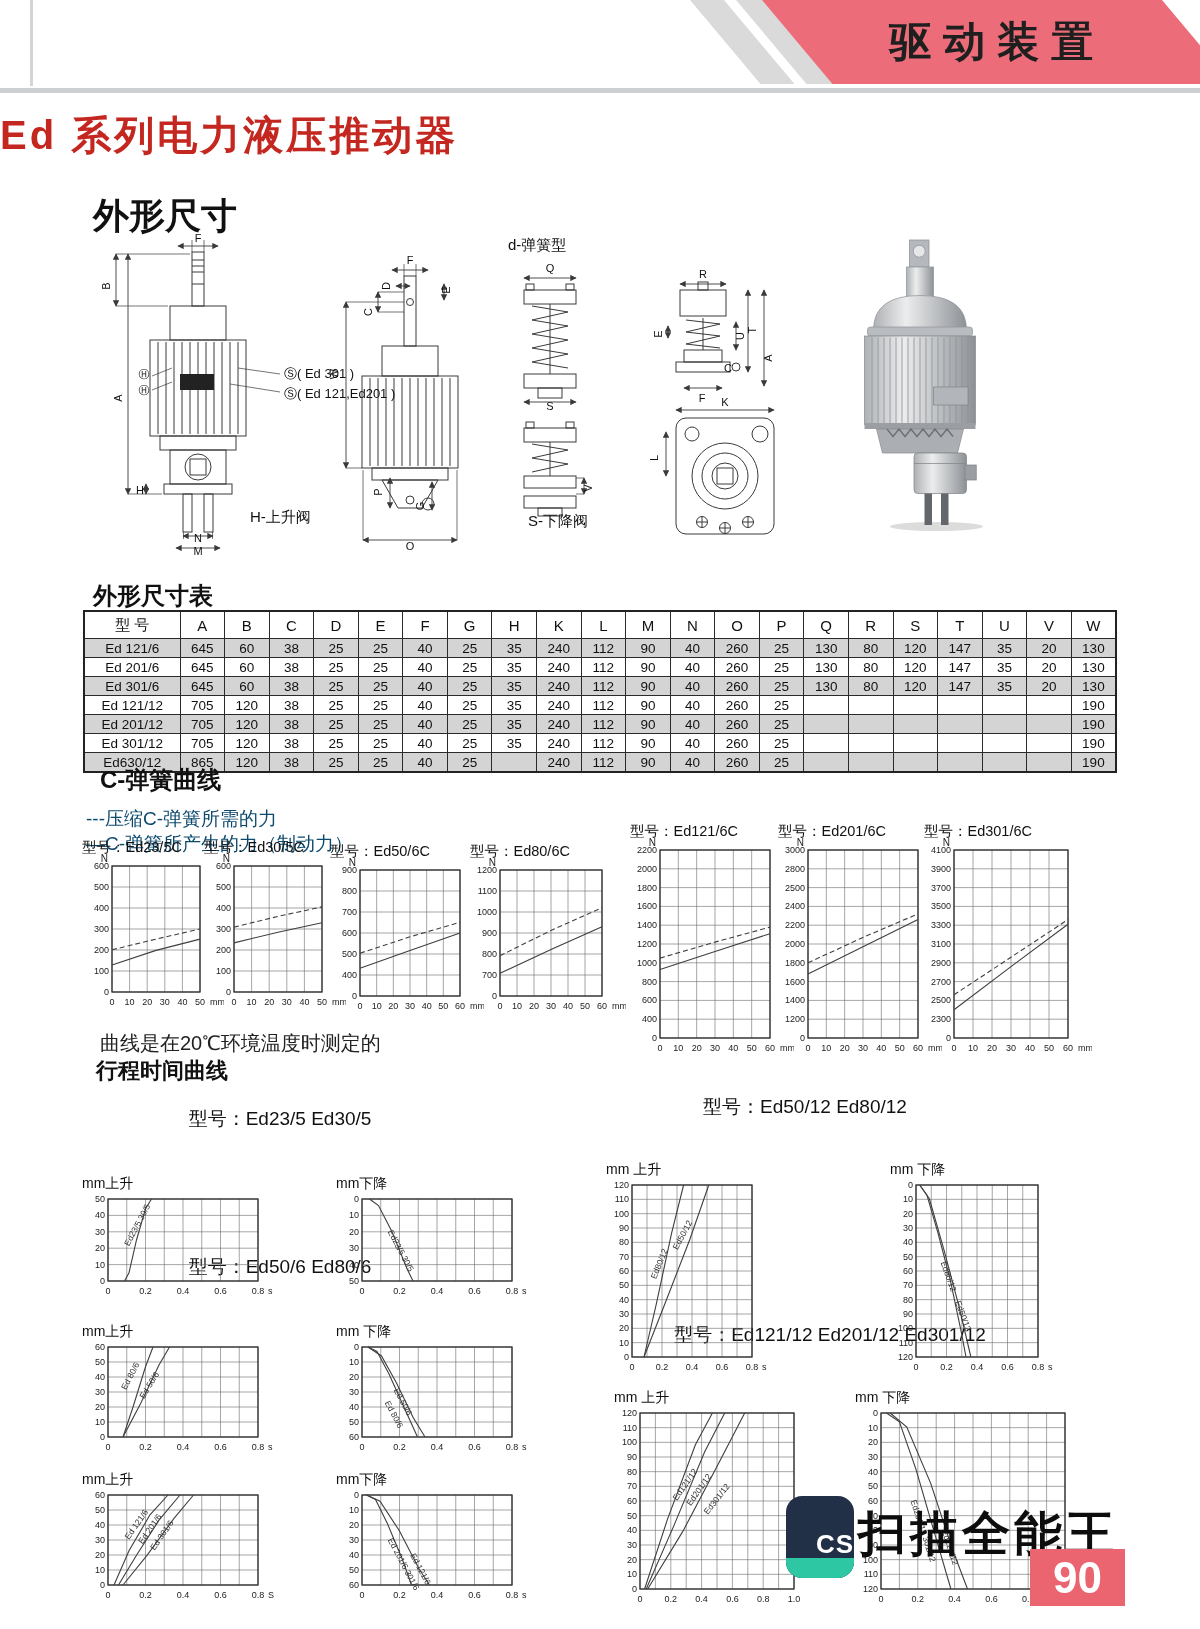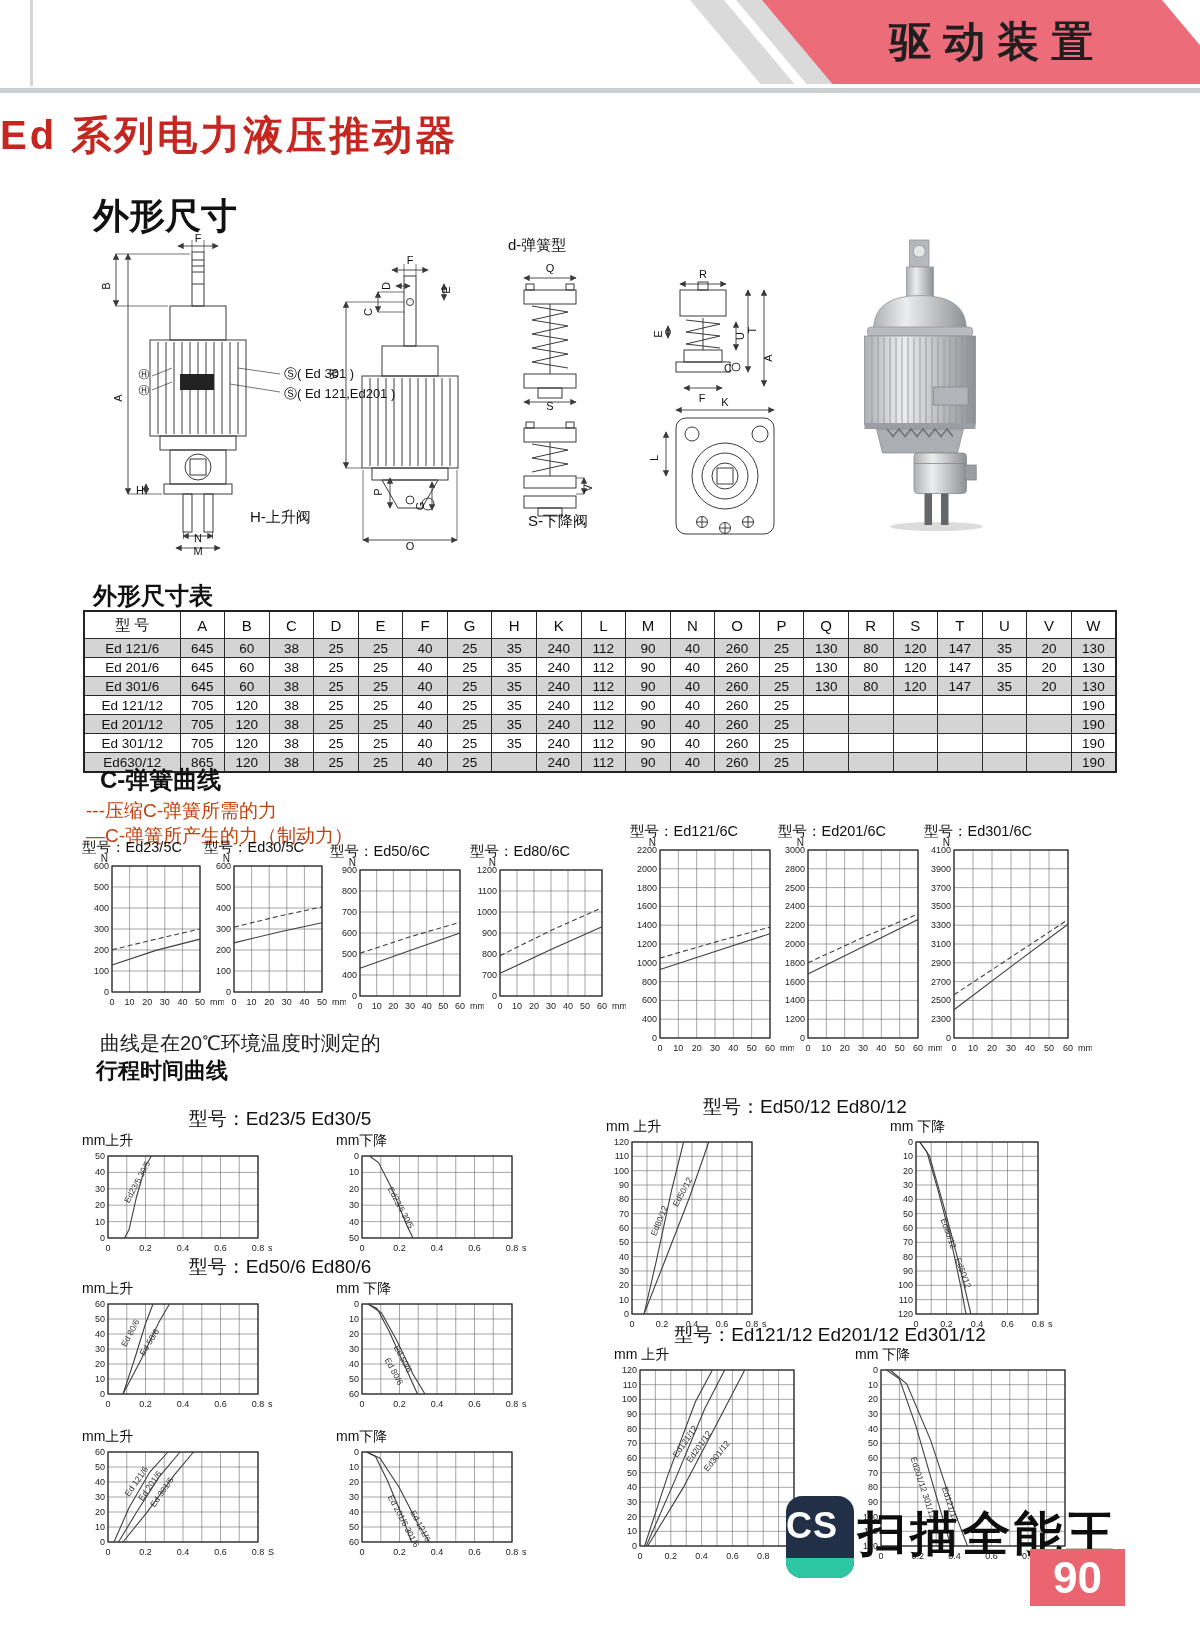--- a/index.html
+++ b/index.html
@@ -15,21 +15,21 @@
   .banner span{transform:skewX(-40deg);font-size:42px;font-weight:bold;color:#1f1f1f;letter-spacing:12px;white-space:nowrap;}
   .hdr-rule{position:absolute;left:0;top:88px;width:1200px;height:5px;background:#cdd0d2;}
   
   .title{position:absolute;left:0;top:108px;width:100%;margin:0;text-align:left;
          font-size:40px;font-weight:bold;color:#c42620;letter-spacing:3px;}
   .sec{position:absolute;font-weight:bold;color:#111;white-space:nowrap;}
   .sec-dims{left:93px;top:192px;font-size:36px;}
   .sec-table{left:93px;top:580px;font-size:24px;font-family:Liberation Mono, monospace;}
   .sec-spring{left:100px;top:764px;font-size:24px;}
   .sec-travel{left:96px;top:1056px;font-size:22px;}
-  .legend{position:absolute;font-size:19px;color:#c2410c;white-space:nowrap;}
+  .legend{position:absolute;font-size:19px;color:#0c4a6e;white-space:nowrap;margin-top:8px;}
   .legend.l1{left:86px;top:798px;}
   .legend.l2{left:86px;top:823px;}
   .note{position:absolute;left:100px;top:1030px;font-size:20px;color:#222;white-space:nowrap;}
   
   .draw{position:absolute;left:80px;top:226px;width:1060px;height:330px;}
   .draw .ln{stroke:#3a3a3a;stroke-width:1;fill:none;}
   .draw .dim{stroke:#3a3a3a;stroke-width:.9;fill:none;marker-start:url(#ar);marker-end:url(#ar);}
   .draw .ext{stroke:#3a3a3a;stroke-width:.7;fill:none;}
   .draw .cap{font-size:15px;fill:#111;}
   .draw .callout{font-size:13px;fill:#111;}
@@ -38,21 +38,21 @@
   .dim-table{position:absolute;left:83px;top:610px;width:1034px;border-collapse:collapse;table-layout:fixed;
              border:2px solid #222;}
   .dim-table th,.dim-table td{border:1px solid #2a2a2a;text-align:center;padding:0;
              font-size:13.5px;color:#111;overflow:hidden;white-space:nowrap;}
   .dim-table th{height:26px;font-size:15px;font-weight:normal;}
   .dim-table td{height:18px;}
   .dim-table tr.shade td{background:#d4d4d4;}
   
   .chart{position:absolute;z-index:1;}
   .chart .ct{height:16px;font-size:14.5px;color:#111;white-space:nowrap;}
-  .chart .cd{height:16px;font-size:14px;color:#111;white-space:nowrap;}
+  .chart .cd{height:16px;font-size:14px;color:#111;white-space:nowrap;margin-top:43px;}
   #c1{left:82px;top:838px;width:142px;height:170px}
   #c2{left:204px;top:838px;width:142px;height:170px}
   #c3{left:330px;top:842px;width:154px;height:170px}
   #c4{left:470px;top:842px;width:156px;height:170px}
   #c5{left:630px;top:822px;width:164px;height:232px}
   #c6{left:778px;top:822px;width:164px;height:232px}
   #c7{left:924px;top:822px;width:168px;height:232px}
   #t1{left:82px;top:1132px;width:196px;height:122px}
   #t2{left:336px;top:1132px;width:196px;height:122px}
   #t3{left:82px;top:1280px;width:196px;height:130px}
@@ -64,22 +64,22 @@
   #t9{left:614px;top:1346px;width:200px;height:216px}
   #t10{left:855px;top:1346px;width:230px;height:216px}
   .ptitle{position:absolute;font-size:19px;color:#111;text-align:center;white-space:nowrap;z-index:1;}
   .pt1{left:120px;top:1106px;width:320px;}
   .pt2{left:120px;top:1254px;width:320px;}
   .pt3{left:120px;top:1402px;width:360px;}
   .ptr1{left:655px;top:1094px;width:300px;}
   .ptr2{left:620px;top:1322px;width:420px;}
   
   .cs-logo{position:absolute;left:786px;top:1496px;width:68px;height:82px;background:#223047;border-radius:16px;z-index:5;}
-  .cs-txt{position:absolute;left:0;top:0;width:100%;text-align:left;line-height:60px;
-          color:#fff;font-size:36px;font-weight:bold;letter-spacing:1px;}
+  .cs-txt{position:absolute;left:0;top:18px;width:100%;text-align:right;line-height:60px;
+          color:#fff;font-size:26px;font-weight:bold;letter-spacing:1px;}
   .cs-teal{position:absolute;left:0;bottom:0;width:100%;height:20px;background:#2dc7a3;border-radius:0 0 16px 16px;}
   .brand{position:absolute;left:858px;top:1502px;font-size:48px;font-weight:bold;color:#0d0d0d;letter-spacing:4px;z-index:5;white-space:nowrap;}
   .pagenum{position:absolute;left:1030px;top:1549px;width:95px;height:57px;background:#ea6570;color:#fff;
            font-size:44px;font-weight:bold;text-align:center;line-height:57px;z-index:5;}
   svg text{font-family:"Liberation Sans",sans-serif;}
 </style>
 </head>
 <body>
 
 <div class="page">

